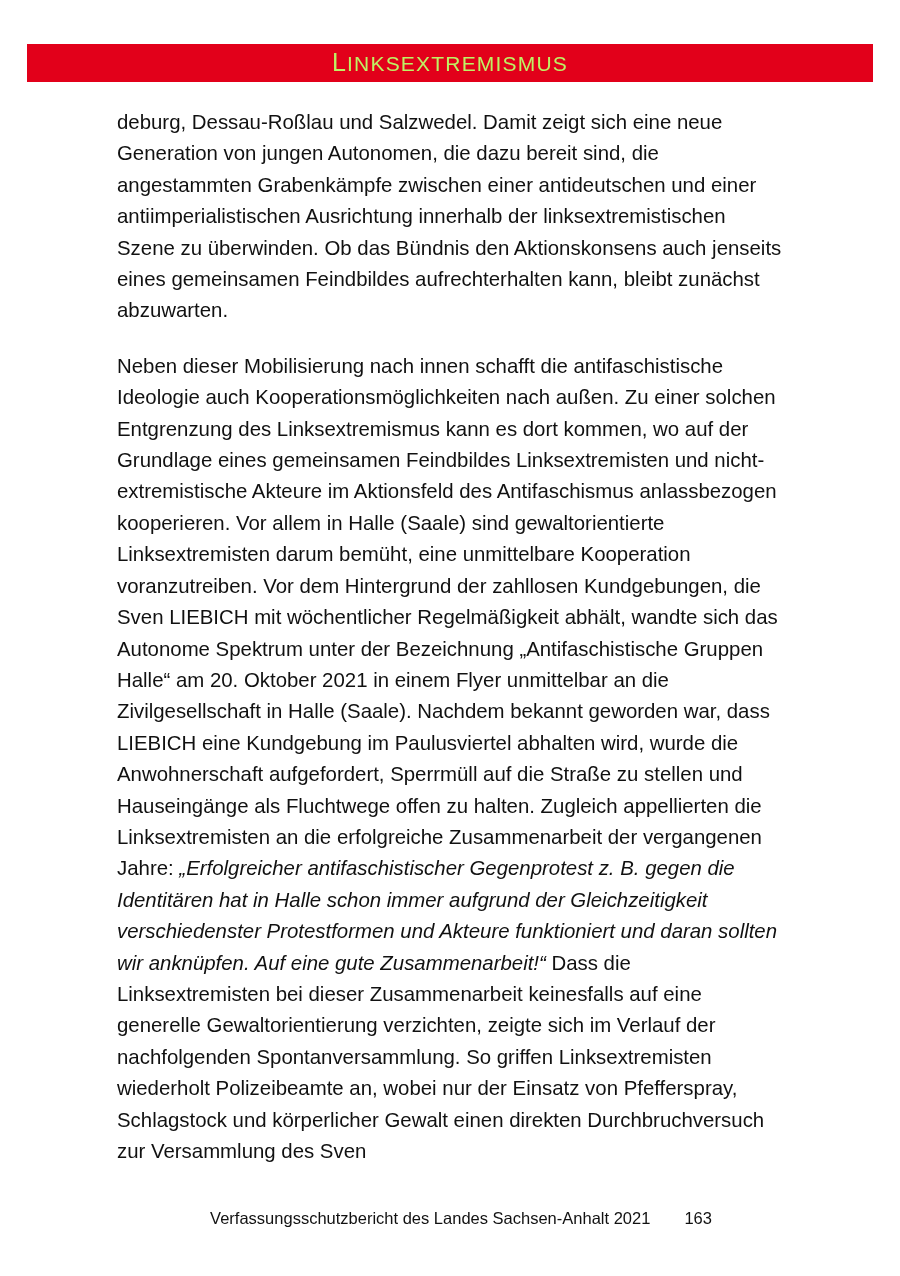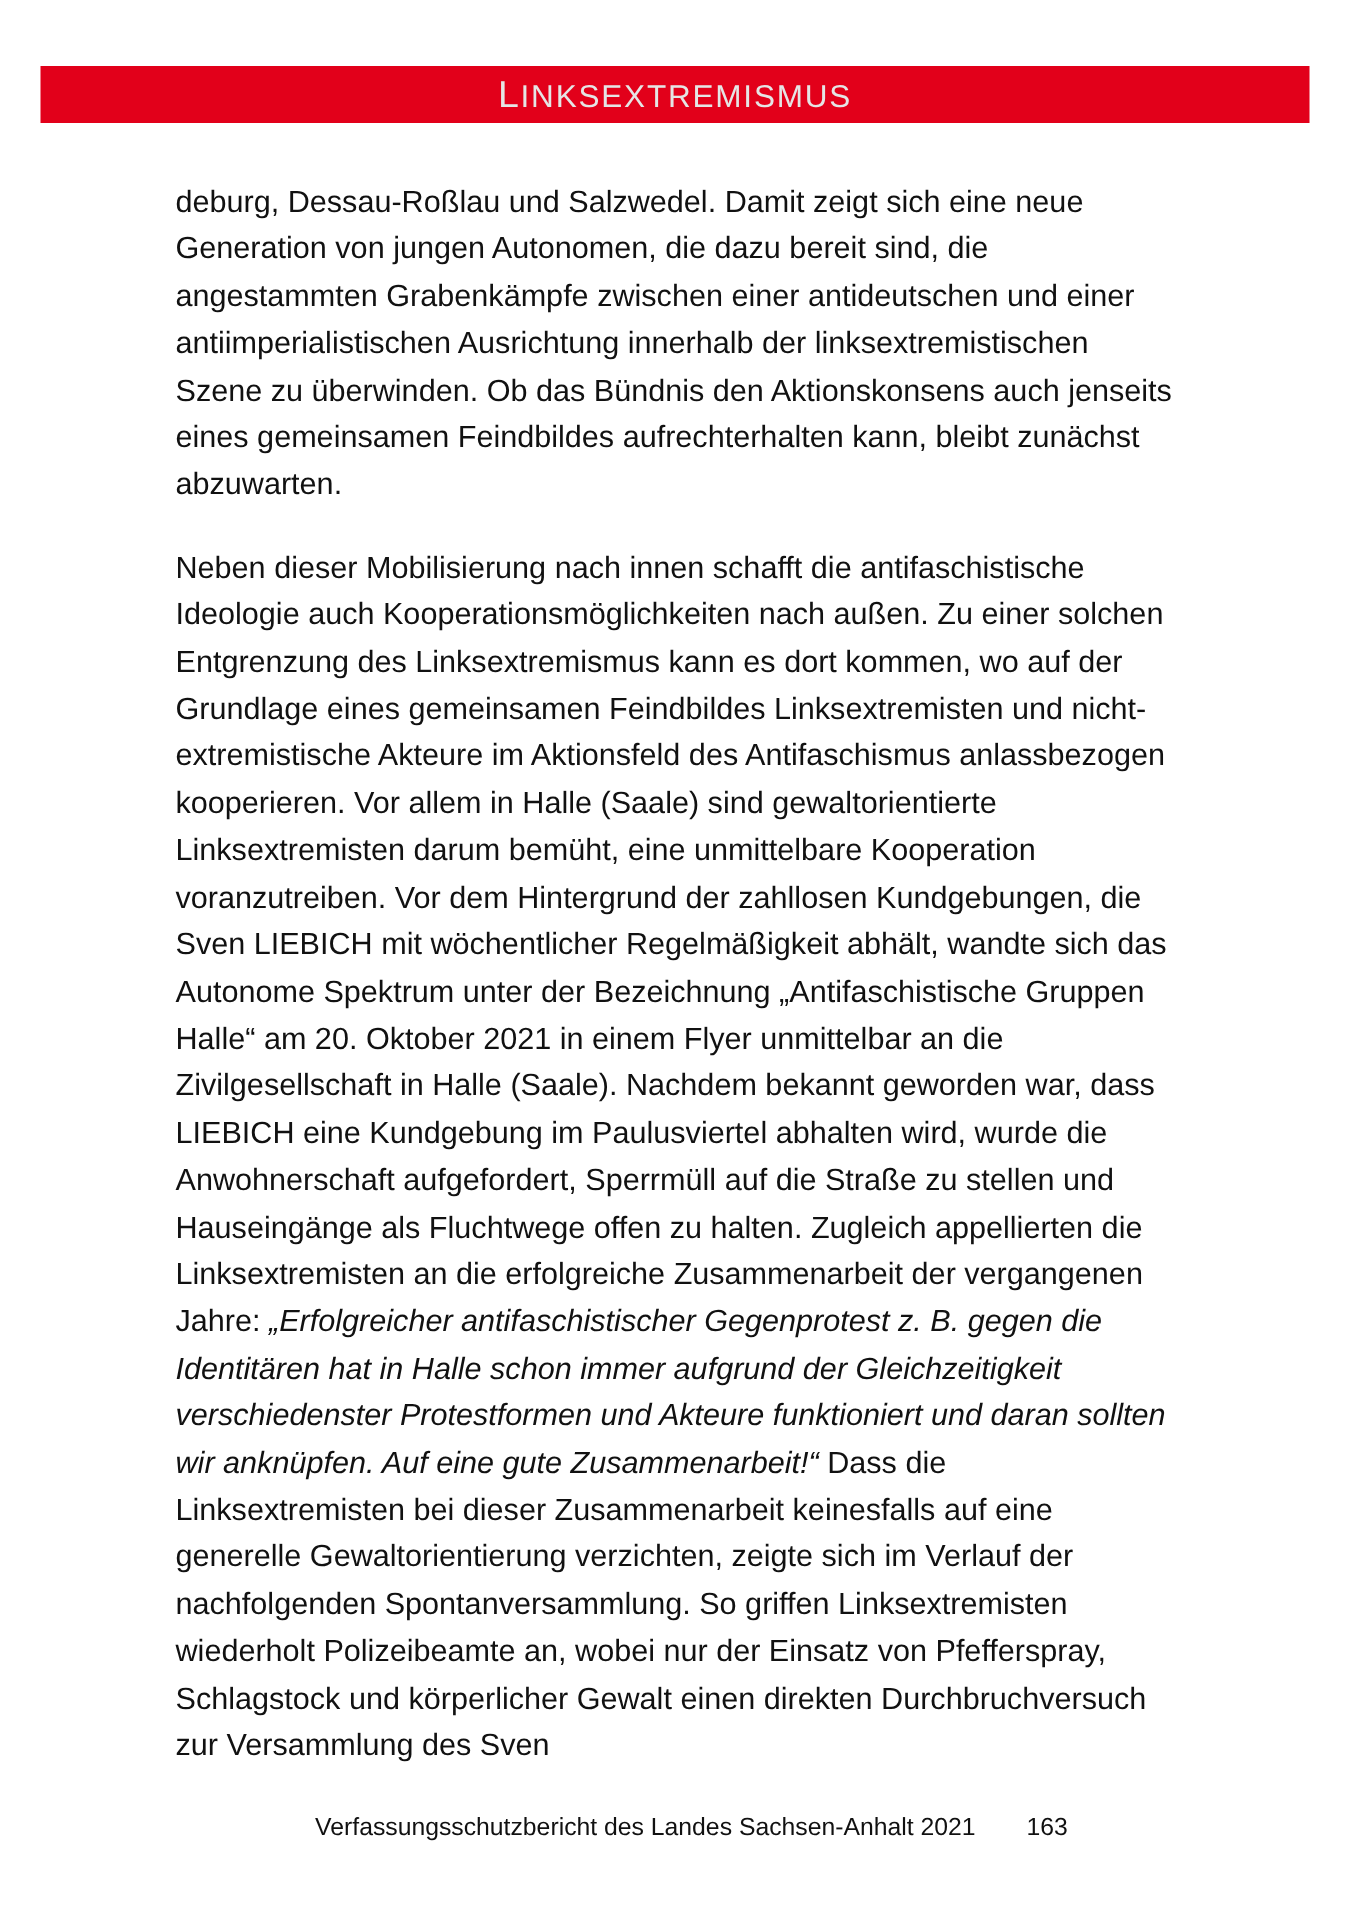--- a/index.html
+++ b/index.html
@@ -26,36 +26,36 @@
     top: 44px;
     left: 27px;
     width: 846px;
     height: 38px;
     background: #e2001a;
     display: flex;
     align-items: center;
     justify-content: center;
   }
   .header-title {
-    color: #e5e5e5;
+    color: #bef264;
     font-size: 25px;
     letter-spacing: 1.2px;
     font-variant: small-caps;
     text-transform: lowercase;
     font-weight: 400;
     line-height: 1;
     padding-bottom: 2px;
   }
   
   .header-title::first-letter {
     font-size: 25px;
   }
   .content {
     position: absolute;
-    top: 120px;
+    top: 107px;
     left: 117px;
     width: 672px;
   }
   p.para {
     margin: 0 0 24px 0;
     font-size: 20.4px;
     line-height: 31.4px;
     text-align: left;
     word-spacing: 0px;
     color: #111111;

